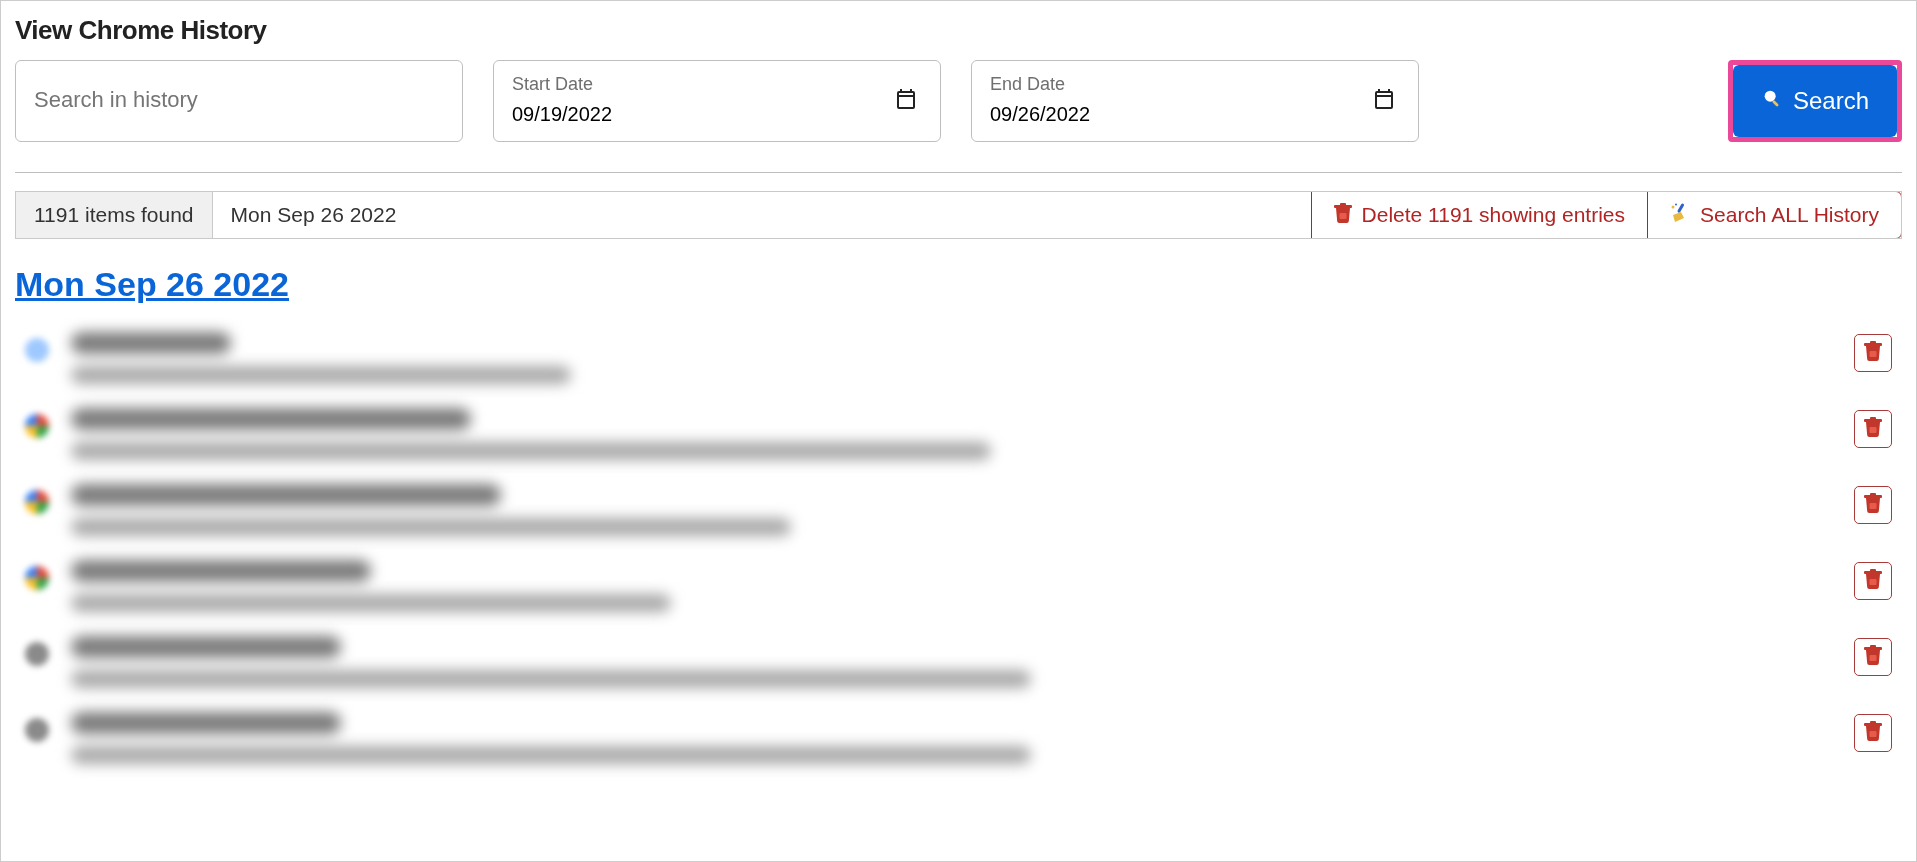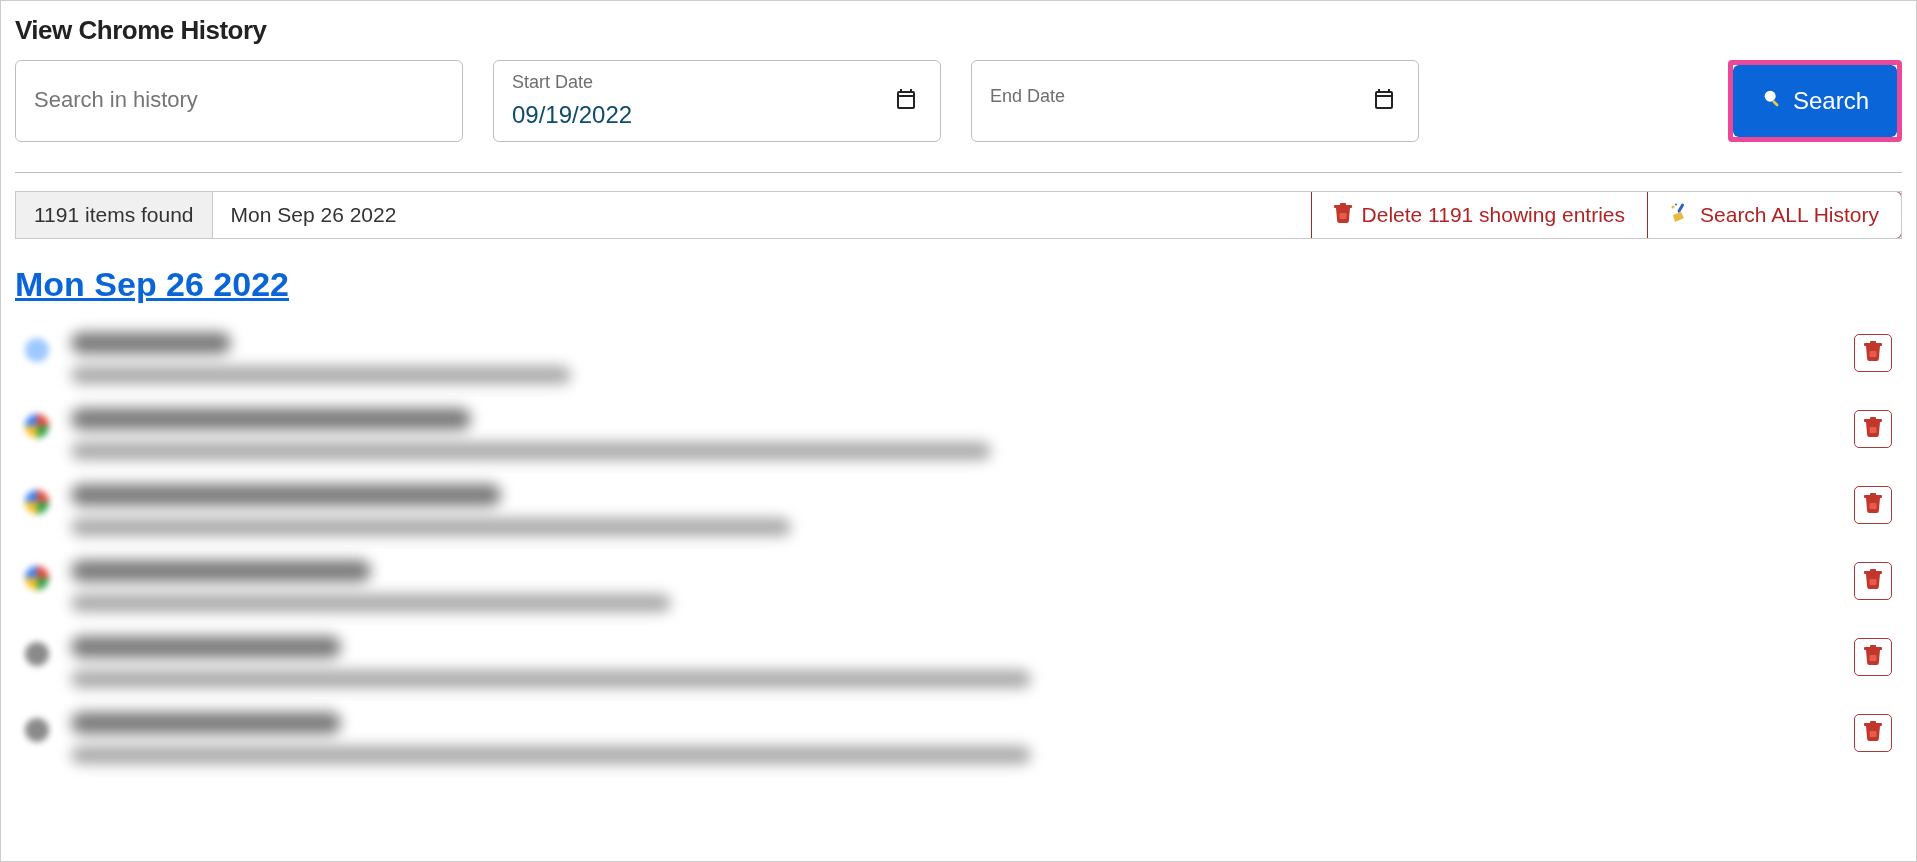--- a/index.html
+++ b/index.html
@@ -50,22 +50,22 @@
   .date-box {
     flex: 0 0 448px;
     position: relative;
   }
   .date-label {
     font-size: 18px;
     color: #6f6f6f;
     margin-bottom: 8px;
   }
   .date-value {
-    font-size: 24px;
-    color: #0c4a6e;
+    font-size: 20px;
+    color: #000000;
   }
   .cal-icon {
     position: absolute;
     right: 22px;
     top: 50%;
     transform: translateY(-50%);
   }
   .search-btn-wrap {
     margin-left: auto;
     padding: 0;
@@ -222,20 +222,21 @@
       <div class="date-value">09/19/2022</div>
       <span class="cal-icon">
         <svg width="24" height="24" viewBox="0 0 24 24" fill="#222">
             <path d="M19 4h-1V2h-2v2H8V2H6v2H5a2 2 0 0 0-2 2v14a2 2 0 0 0 2 2h14a2 2 0 0 0 2-2V6a2 2 0 0 0-2-2zm0 16H5V10h14v10zM5 8V6h14v2H5z"></path>
           </svg>
       </span>
     </div>
 
     <div class="field-box date-box">
       <div class="date-label">End Date</div>
+      <div class="date-value">09/26/2022</div>
       <span class="cal-icon">
         <svg width="24" height="24" viewBox="0 0 24 24" fill="#222">
             <path d="M19 4h-1V2h-2v2H8V2H6v2H5a2 2 0 0 0-2 2v14a2 2 0 0 0 2 2h14a2 2 0 0 0 2-2V6a2 2 0 0 0-2-2zm0 16H5V10h14v10zM5 8V6h14v2H5z"></path>
           </svg>
       </span>
     </div>
 
     <div class="search-btn-wrap">
       <button class="search-btn">
         <span>

